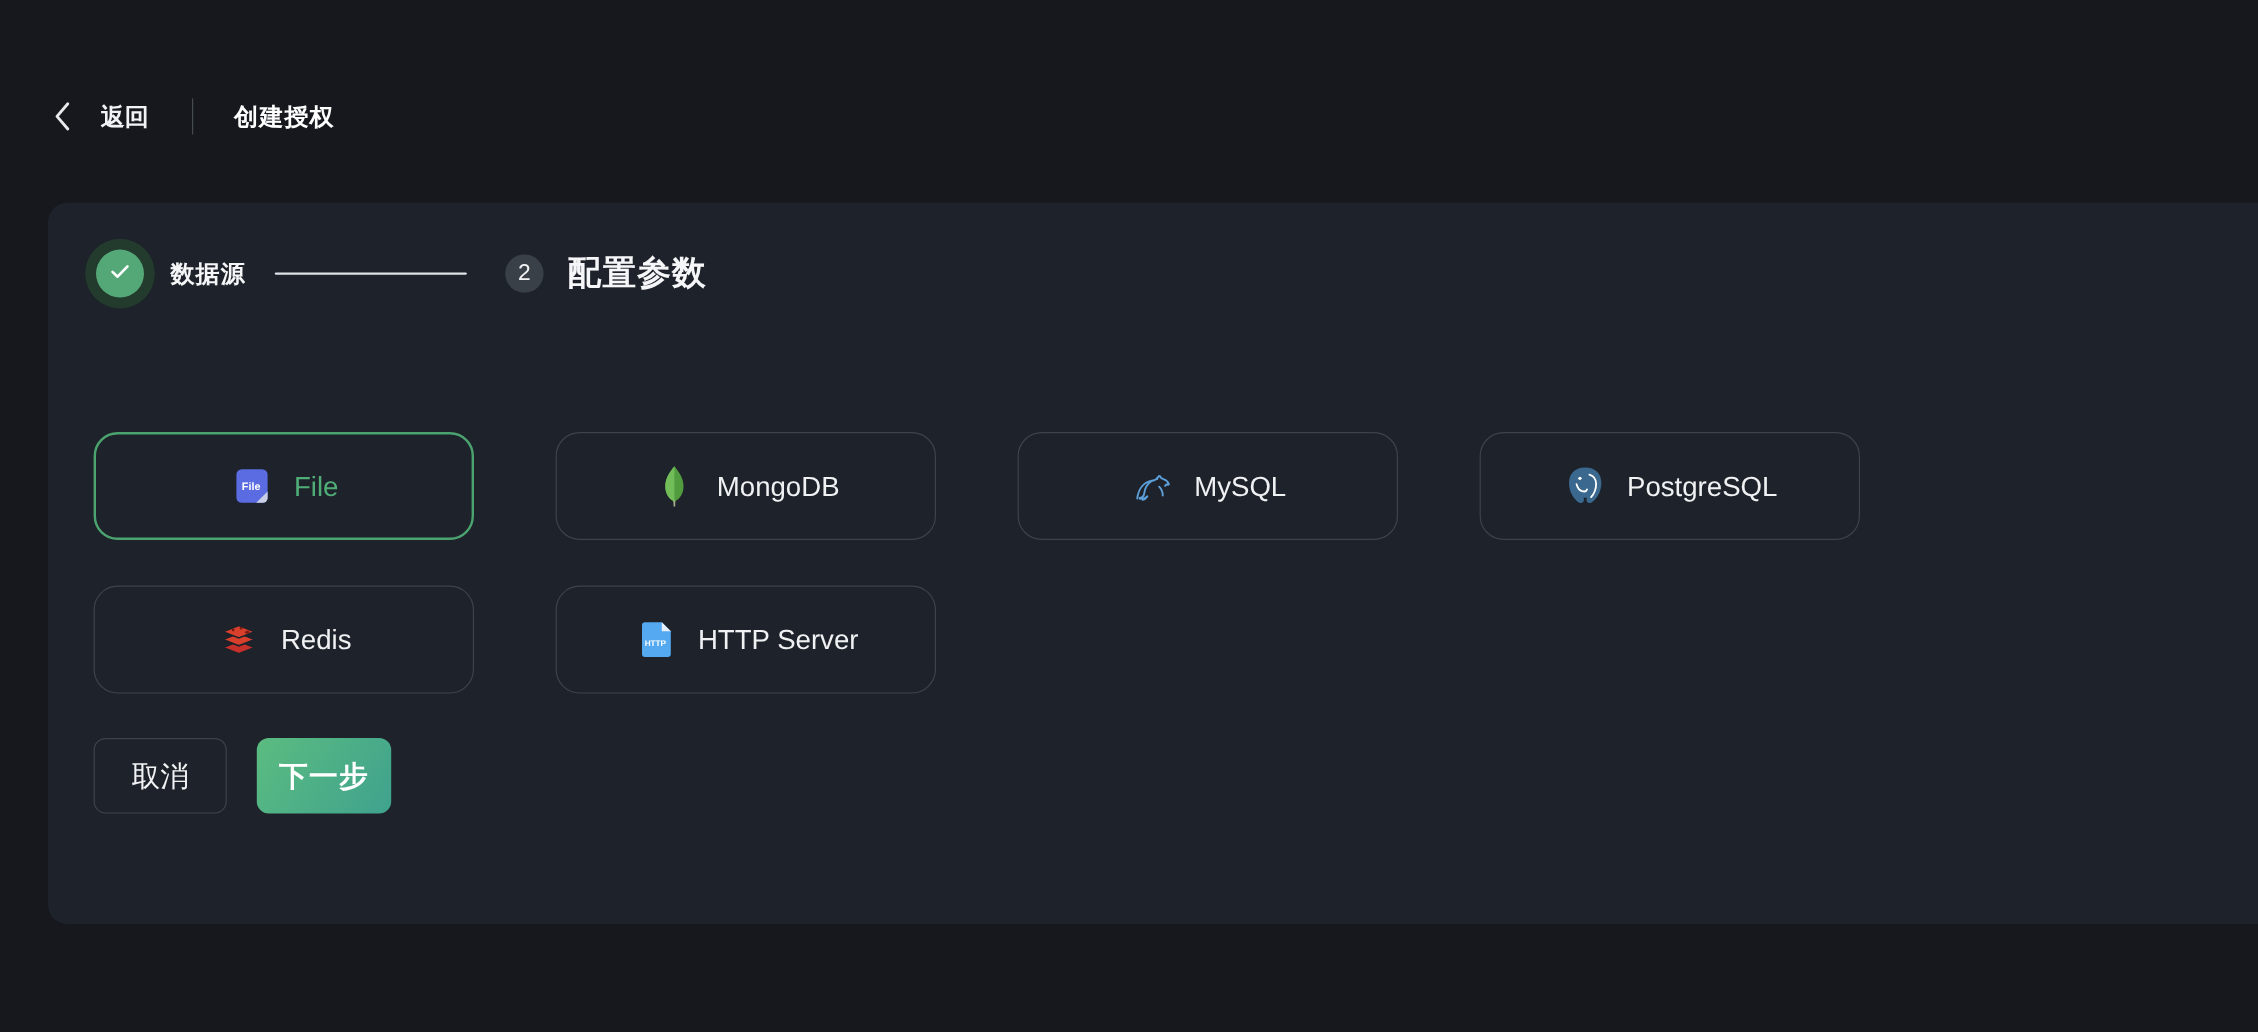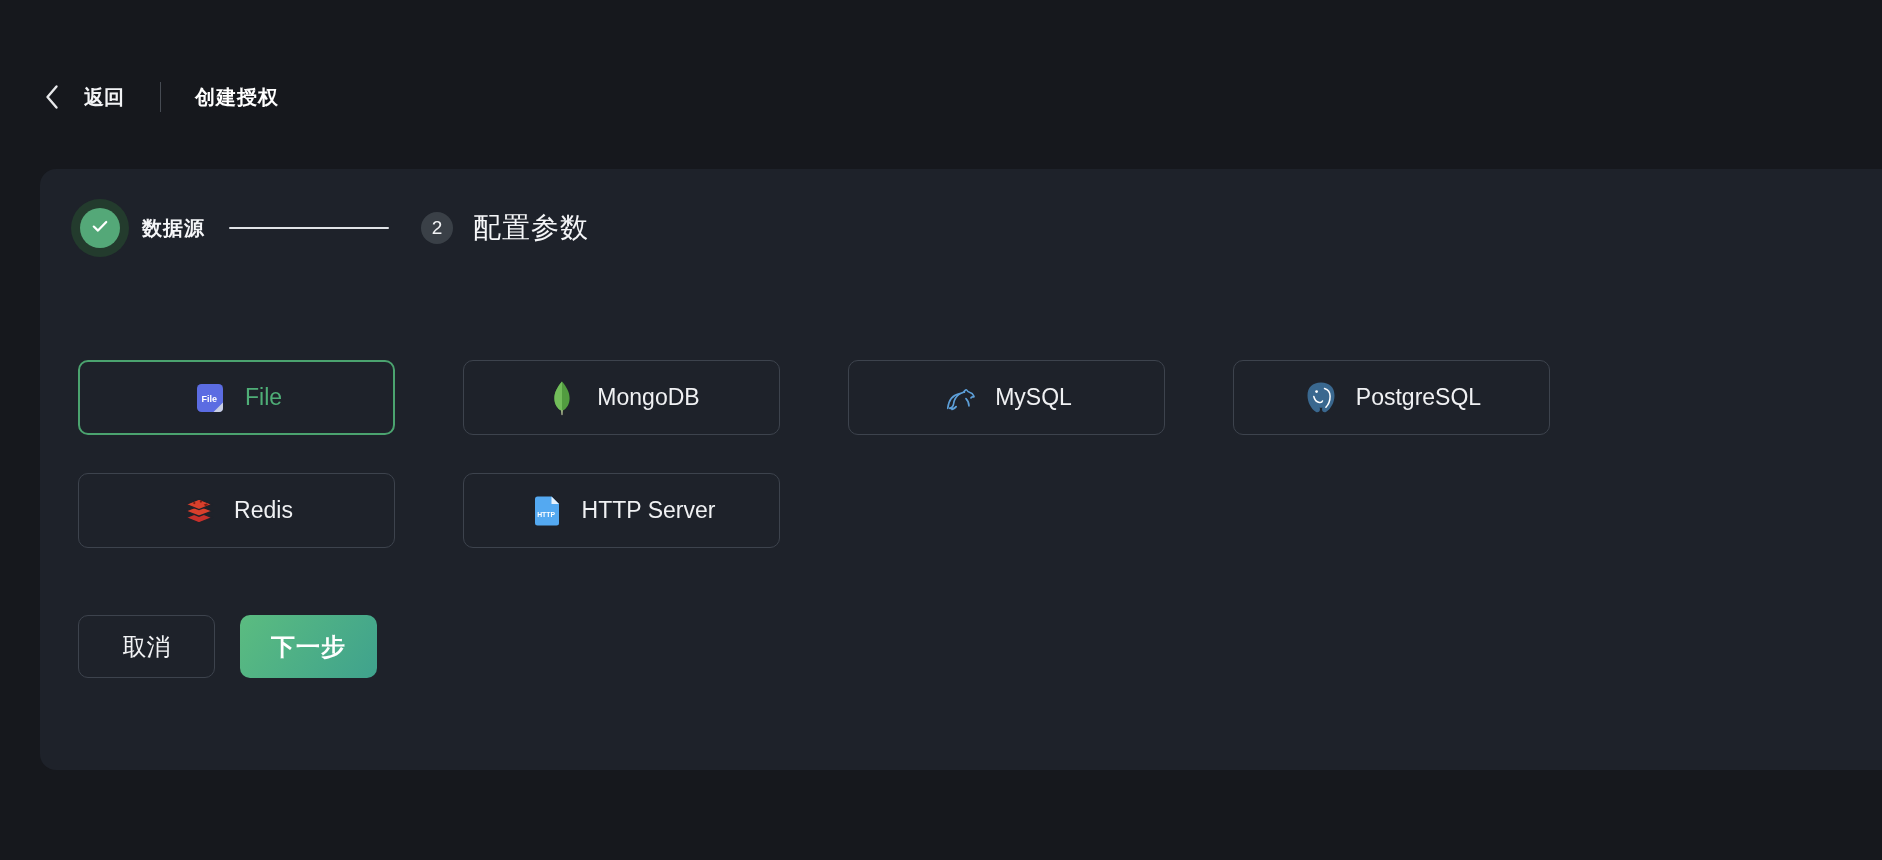--- a/index.html
+++ b/index.html
@@ -41,54 +41,54 @@
   }
   .step-circle-num{
     width:32px;height:32px;border-radius:50%;
     background:#3a4047;color:#f2f3f5;
     font-size:19px;font-weight:500;
     display:flex;align-items:center;justify-content:center;
     flex:0 0 auto;
   }
   .step-label{margin-left:22px;font-size:20px;font-weight:700;color:#f5f6f8;letter-spacing:1px;}
   .step-connector{width:160px;height:2px;background:#e0e3e7;border-radius:1px;margin:0 32px 0 24px;}
-  .step-label-2{margin-left:20px;font-size:28px;font-weight:400;color:#f5f6f8;letter-spacing:1px;}
+  .step-label-2{margin-left:20px;font-size:28px;font-weight:700;color:#f5f6f8;letter-spacing:1px;}
   
   .ds-grid{
     position:absolute;left:38px;top:191px;
     display:grid;grid-template-columns:repeat(4,317px);
     column-gap:68px;row-gap:38px;
   }
   .ds-btn{
-    height:75px;box-sizing:border-box;
-    border:1.5px solid #3d434d;border-radius:10px;
+    height:90px;box-sizing:border-box;
+    border:1.5px solid #3d434d;border-radius:20px;
     display:flex;align-items:center;justify-content:center;gap:16px;
     font-size:23px;font-weight:500;color:#f0f1f3;
     cursor:pointer;background:transparent;
   }
   .ds-btn.selected{
     border:2px solid var(--accent,#4ba36f);
     color:var(--accent-text,#4fae77);
   }
   .ds-icon{display:flex;align-items:center;justify-content:center;width:38px;height:38px;flex:0 0 auto;}
   
   .footer{
     position:absolute;left:38px;top:446px;
     display:flex;gap:25px;align-items:center;
   }
   .btn-cancel{
-    width:137px;height:63px;box-sizing:border-box;
+    width:111px;height:63px;box-sizing:border-box;
     border:1.5px solid #3d434d;border-radius:10px;
     background:transparent;color:#f2f3f5;
     font-size:24px;font-weight:500;
     display:flex;align-items:center;justify-content:center;
     cursor:pointer;font-family:inherit;
   }
   .btn-next{
-    width:137px;height:63px;border:none;border-radius:10px;
+    width:112px;height:63px;border:none;border-radius:10px;
     background:linear-gradient(125deg,var(--next-start,#5bbc80) 0%,var(--next-end,#3fa28d) 100%);
     color:#ffffff;font-size:24px;font-weight:600;
     display:flex;align-items:center;justify-content:center;
     cursor:pointer;font-family:Liberation Mono, monospace;letter-spacing:1px;
   }
 </style>
 </head>
 <body style="--accent: #4ba36f; --accent-text: #4fae77; --step-done: #54a878; --next-start: #5bbc80; --next-end: #3fa28d;">
 
 <div class="header">

